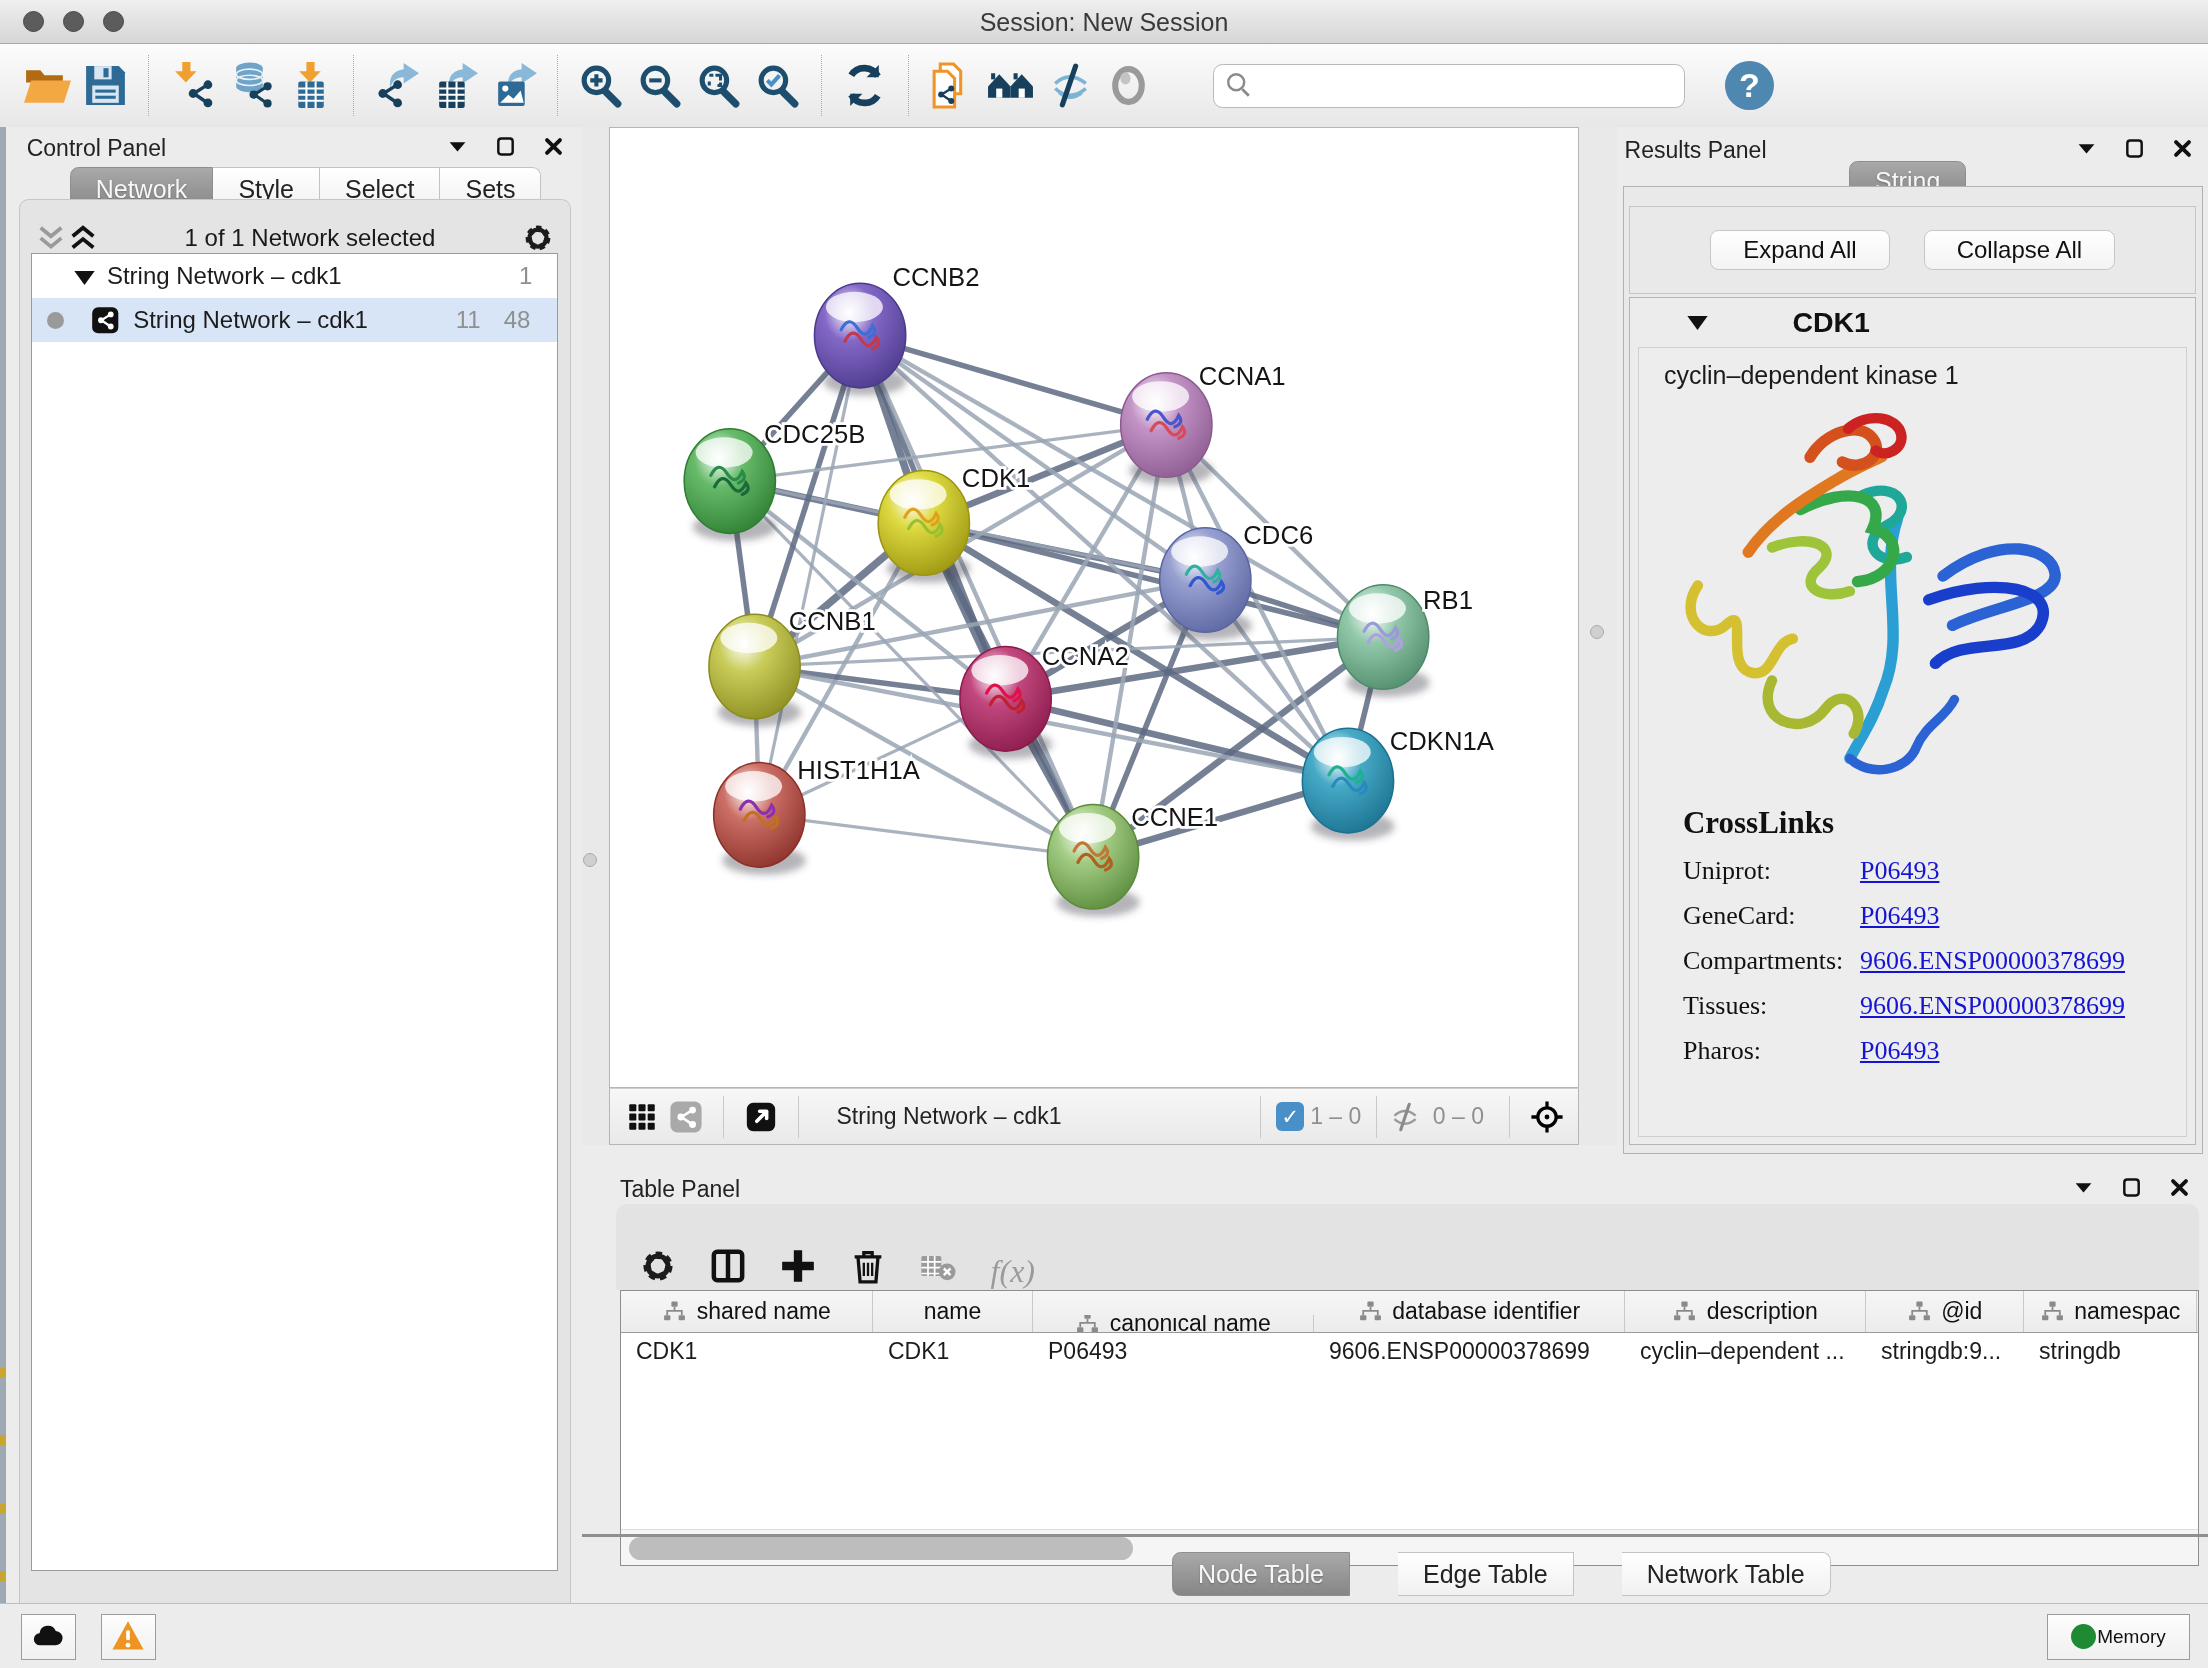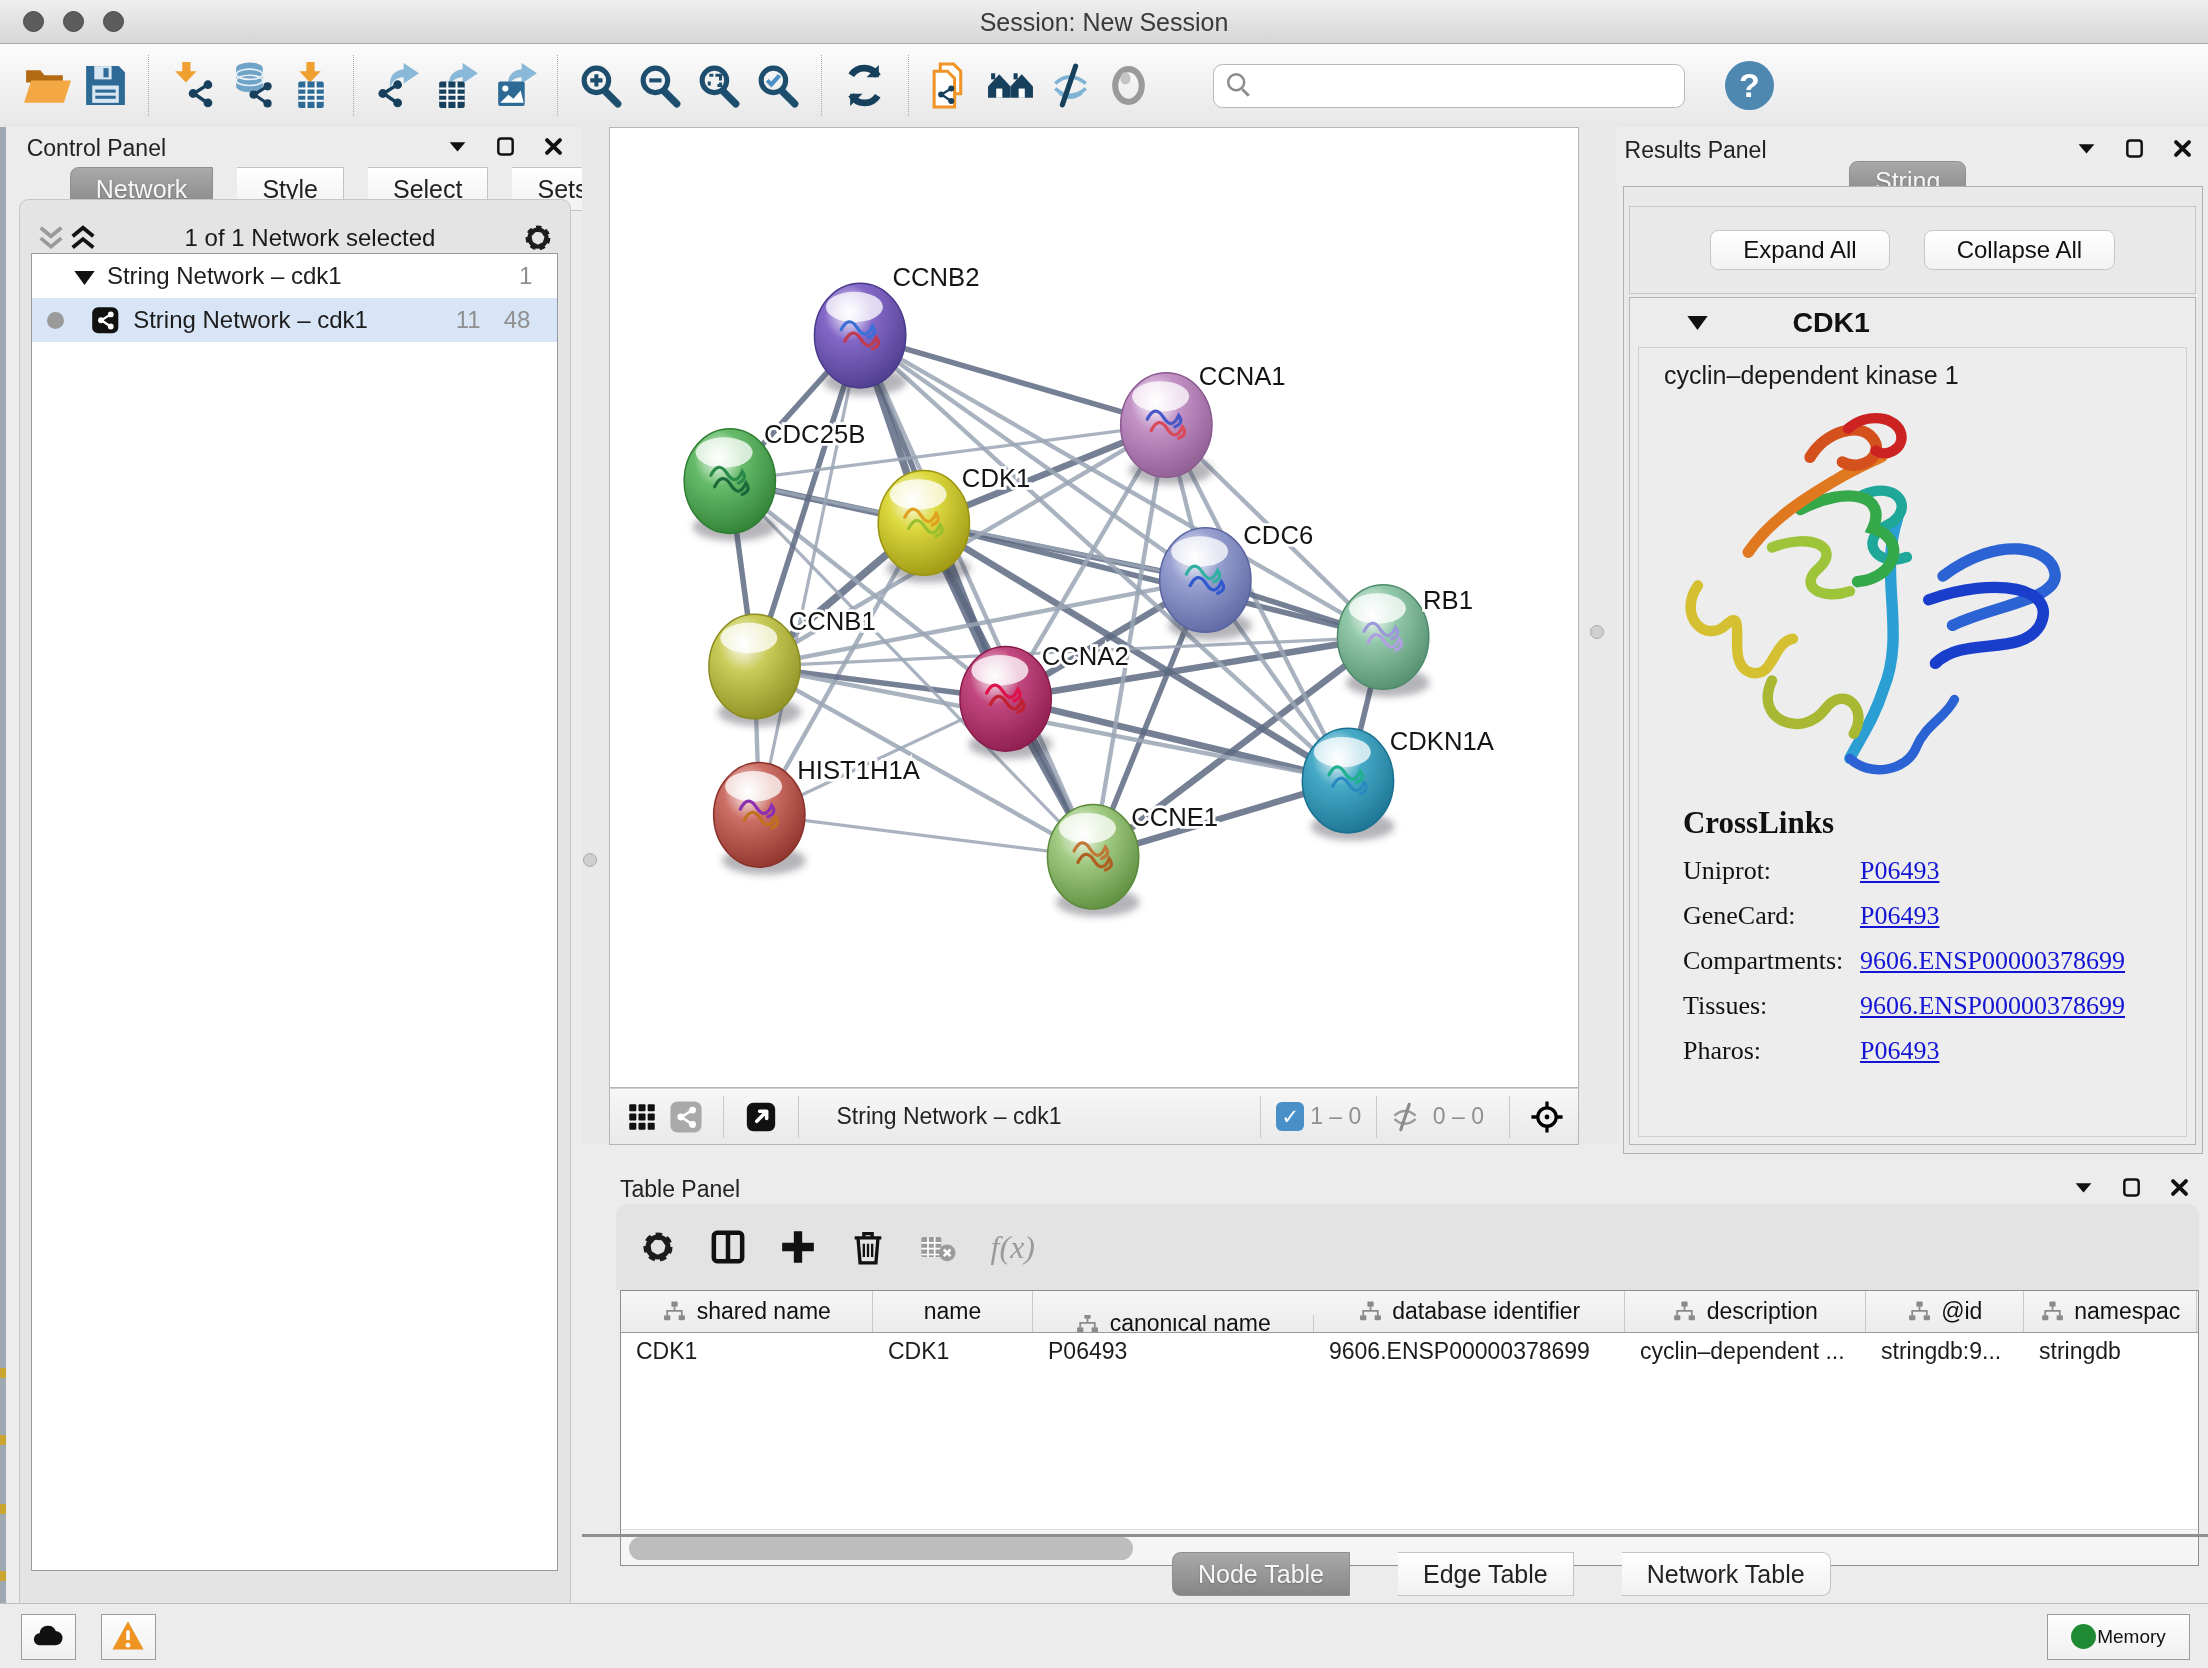--- a/index.html
+++ b/index.html
@@ -39,21 +39,21 @@
   .seg button { height:44px; padding:0 25px; font-size:25px; border:1px solid #c3c3c3;
     background:linear-gradient(#ffffff,#f1f1f1); color:#222; border-left-width:0; }
   .seg button:first-child { border-radius:8.6px 0 0 8.6px; border-left-width:1px; }
   .seg button:last-child { border-radius:0 8.6px 8.6px 0; }
   .seg button.sel { background:linear-gradient(#a9a9a9,#868686); color:#f7f7f7;
     border-color:#8e8e8e; text-shadow:0 1px 1.9px rgba(0,0,0,.25); }
 
   
   #control-panel { left:5.7px; top:127px; width:576px; height:1541px; background:#ececec; }
   #cp-header { position:absolute; left:21px; right:17px; top:7.6px; display:flex; align-items:center; }
-  #cp-tabs { position:absolute; left:64px; top:40px;gap:24px; }
+  #cp-tabs { position:absolute; left:64px; top:40px; }
   #cp-box { position:absolute; left:13.3px; top:72px; width:552px; height:1510px;
     background:#e4e4e4; border:1px solid #c6c6c6; border-radius:9.5px; }
   #cp-toolrow { position:absolute; left:15px; right:15px; top:17px; height:42px;
     display:flex; align-items:center; }
   #cp-status { flex:1; text-align:center; font-size:24px; color:#1a1a1a; }
   #cp-list { position:absolute; left:11.4px; top:53px; width:527px; height:1318px;
     background:#fff; border:1.9px solid #9a9a9a; }
   .tree-row { display:flex; align-items:center; height:44px; font-size:24px; }
   .tree-row .num { color:#8f8f8f; }
   #tree-child { background:#d8e5f7; }
@@ -103,21 +103,21 @@
     font-family:"Liberation Serif", serif; }
   #cl-head { font-size:31px; font-weight:bold; color:#111; }
   .cl-row { display:flex; margin-top:15px; font-size:26px; }
   .cl-label { width:177px; color:#111; }
   .cl-link { color:#1414d4; text-decoration:underline; }
 
   
   #table-panel { left:582px; top:1166px; width:1626px; height:437px; background:#ececec; }
   #tp-header { position:absolute; left:38px; right:17px; top:10px; display:flex; align-items:flex-start; }
   #tp-toolbox { position:absolute; left:34px; top:38px; width:1583px; height:86px;
-    background:#e3e3e3; border-radius:11.4px 11.4px 0 0; display:flex; align-items:center;
+    background:#e3e3e3; border-radius:11.4px 11.4px 0 0; display:flex; align-items:flex-end;
     padding-left:17px; gap:21px; }
   .tp-icon { width:49px; height:49px; display:flex; align-items:center; justify-content:center; }
   .tp-icon svg { width:40px; height:40px; }
   #fx-label { font-family:"Liberation Serif", serif; font-style:italic; font-size:32px;
     color:#9a9a9a; margin-left:7.6px; }
   #tp-table { position:absolute; left:38px; top:124px; width:1579px; height:276px;
     background:#fff; border:1.9px solid #8d8d8d; }
   #tp-cols { display:flex; height:42px; background:linear-gradient(#f6f6f6,#ececec);
     border-bottom:1.9px solid #9a9a9a; }
   .tp-col { display:flex; align-items:center; justify-content:center; gap:9.5px;

